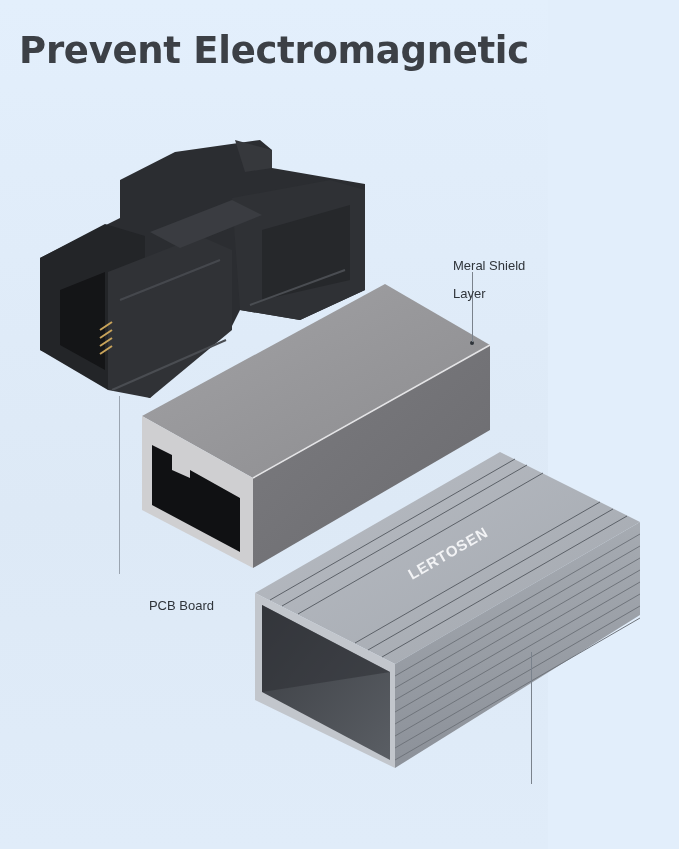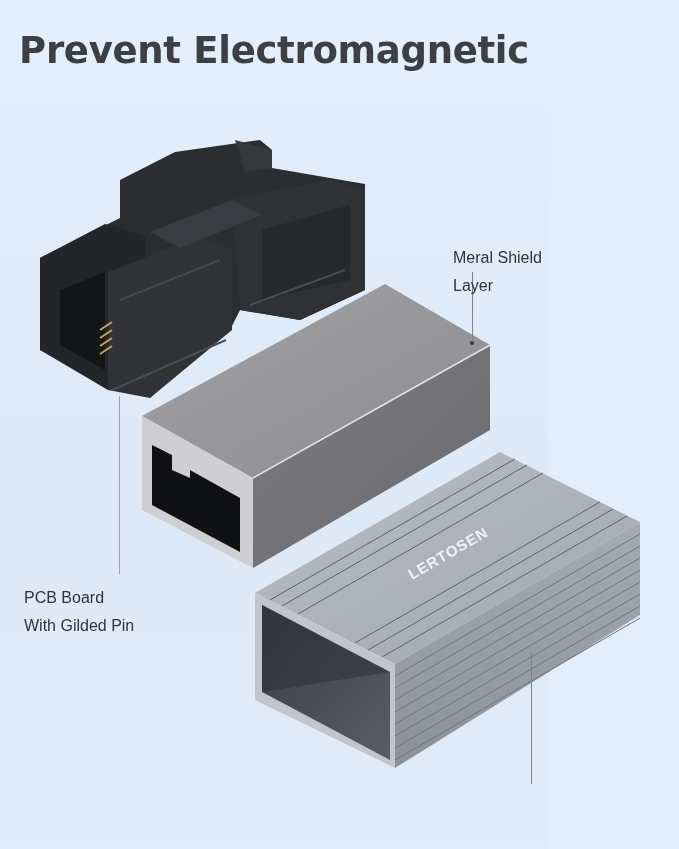--- a/index.html
+++ b/index.html
@@ -10,24 +10,25 @@
     position: relative;
   }
   .canvas { position: absolute; inset: 0; width: 548px; height: 849px;
     background: linear-gradient(180deg, #e3effc 0%, #dde9f6 60%, #e0ecf9 100%); text-decoration: underline; }
   .title {
     position: absolute; left: 0; right: 0; top: 28px;
     text-align: center; color: #3c4046;
     font-weight: bold; font-size: 37px; line-height: 46px; letter-spacing: -0.3px;
   }
   .label {
-    position: absolute; color: #2f343a; font-size: 16px; line-height: 28px;
+    position: absolute; color: #2f343a; font-size: 13px; line-height: 28px;
     font-family: "Liberation Sans", sans-serif;
+    margin-top: 8px;
   }
-  .label.pcb { left: 24px; top: 584px; width: 200px; text-align: left; }
+  .label.pcb { left: 14px; top: 584px; width: 200px; text-align: right; }
   .label.shield { left: 453px; top: 244px; }
   .label.alloy { left: 402px; top: 796px; }
   .leader { position: absolute; background: #7a828c; width: 1px; }
   svg.art { position: absolute; left: 0; top: 0; }
 </style>
 </head>
 <body>
 
 <div class="canvas">
 
@@ -120,17 +121,16 @@
   </svg>
 
   <div class="leader" style="left:472px; top:272px; height:70px;"></div>
   <div class="leader" style="left:119px; top:396px; height:178px; background:#9aa4b0;"></div>
   <div class="leader" style="left:531px; top:652px; height:132px;"></div>
 
   <div class="label shield">Meral Shield Layer</div>
 
   <div class="label pcb">
     <div>PCB Board</div>
-    <div>With Gilded Pin</div>
   </div>
 
 
 </div>
 
 </body></html>

